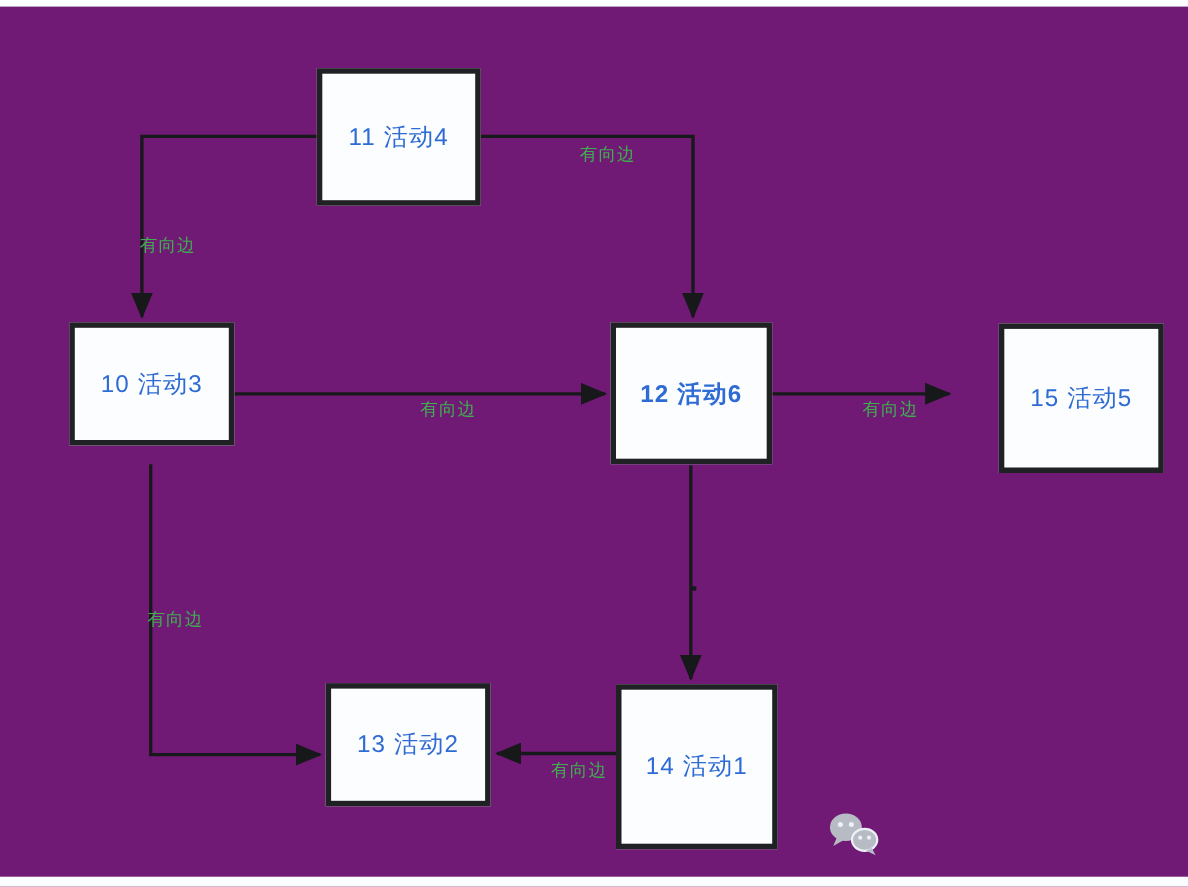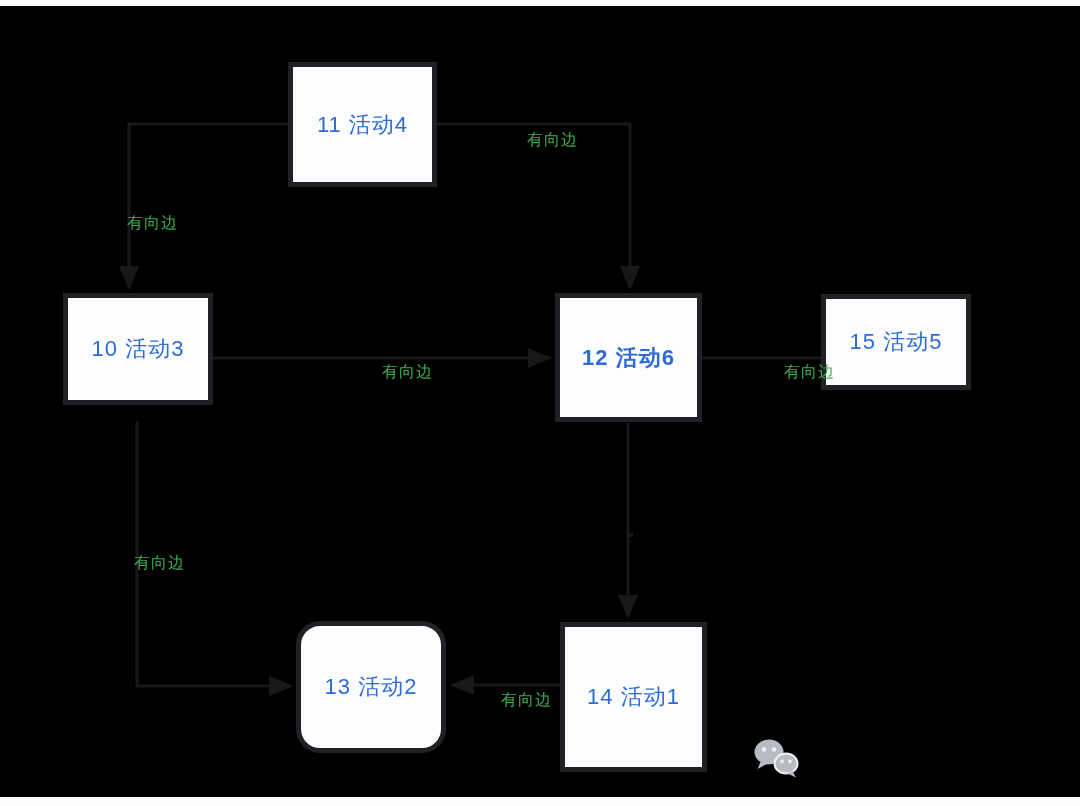--- a/index.html
+++ b/index.html
@@ -5,21 +5,21 @@
   html, body { margin: 0; padding: 0; }
   body {
     width: 1080px; height: 806px;
     font-family: "Liberation Sans", "DejaVu Sans", sans-serif;
     background: #fbfcfe;
     overflow: hidden;
   }
   .page {
     position: relative;
     width: 1080px; height: 806px;
-    background: #000000;
+    background: #701a75;
   }
   .strip { position: absolute; left: 0; width: 1080px; background: #fbfcfe; }
   .strip.top { top: 0; height: 6px; }
   .strip.bottom { bottom: 0; height: 9px; }
   svg.edges {
     position: absolute; left: 0; top: 0;
     width: 1080px; height: 806px;
     pointer-events: none;
   }
   svg.edges polyline, svg.edges line {
@@ -94,24 +94,24 @@
 
   <div class="node" style="left:288px; top:62px; width:149px; height:125px;">
     <span>11 活动4</span>
   </div>
   <div class="node" style="left:63px; top:293px; width:150px; height:112px;">
     <span>10 活动3</span>
   </div>
   <div class="node" style="left:555px; top:293px; width:147px; height:129px;font-weight:bold;">
     <span>12 活动6</span>
   </div>
-  <div class="node" style="left:821px; top:294px; width:150px; height:96px;">
+  <div class="node" style="left:908px; top:294px; width:150px; height:136px;">
     <span>15 活动5</span>
   </div>
-  <div class="node" style="left:296px; top:621px; width:150px; height:132px;border-radius:24px;">
+  <div class="node" style="left:296px; top:621px; width:150px; height:112px;">
     <span>13 活动2</span>
   </div>
   <div class="node" style="left:560px; top:622px; width:147px; height:150px;">
     <span>14 活动1</span>
   </div>
 
   <span class="edge-label" style="left:127px; top:213px;">有向边</span>
   <span class="edge-label" style="left:527px; top:130px;">有向边</span>
   <span class="edge-label" style="left:382px; top:362px;">有向边</span>
   <span class="edge-label" style="left:784px; top:362px;">有向边</span>

